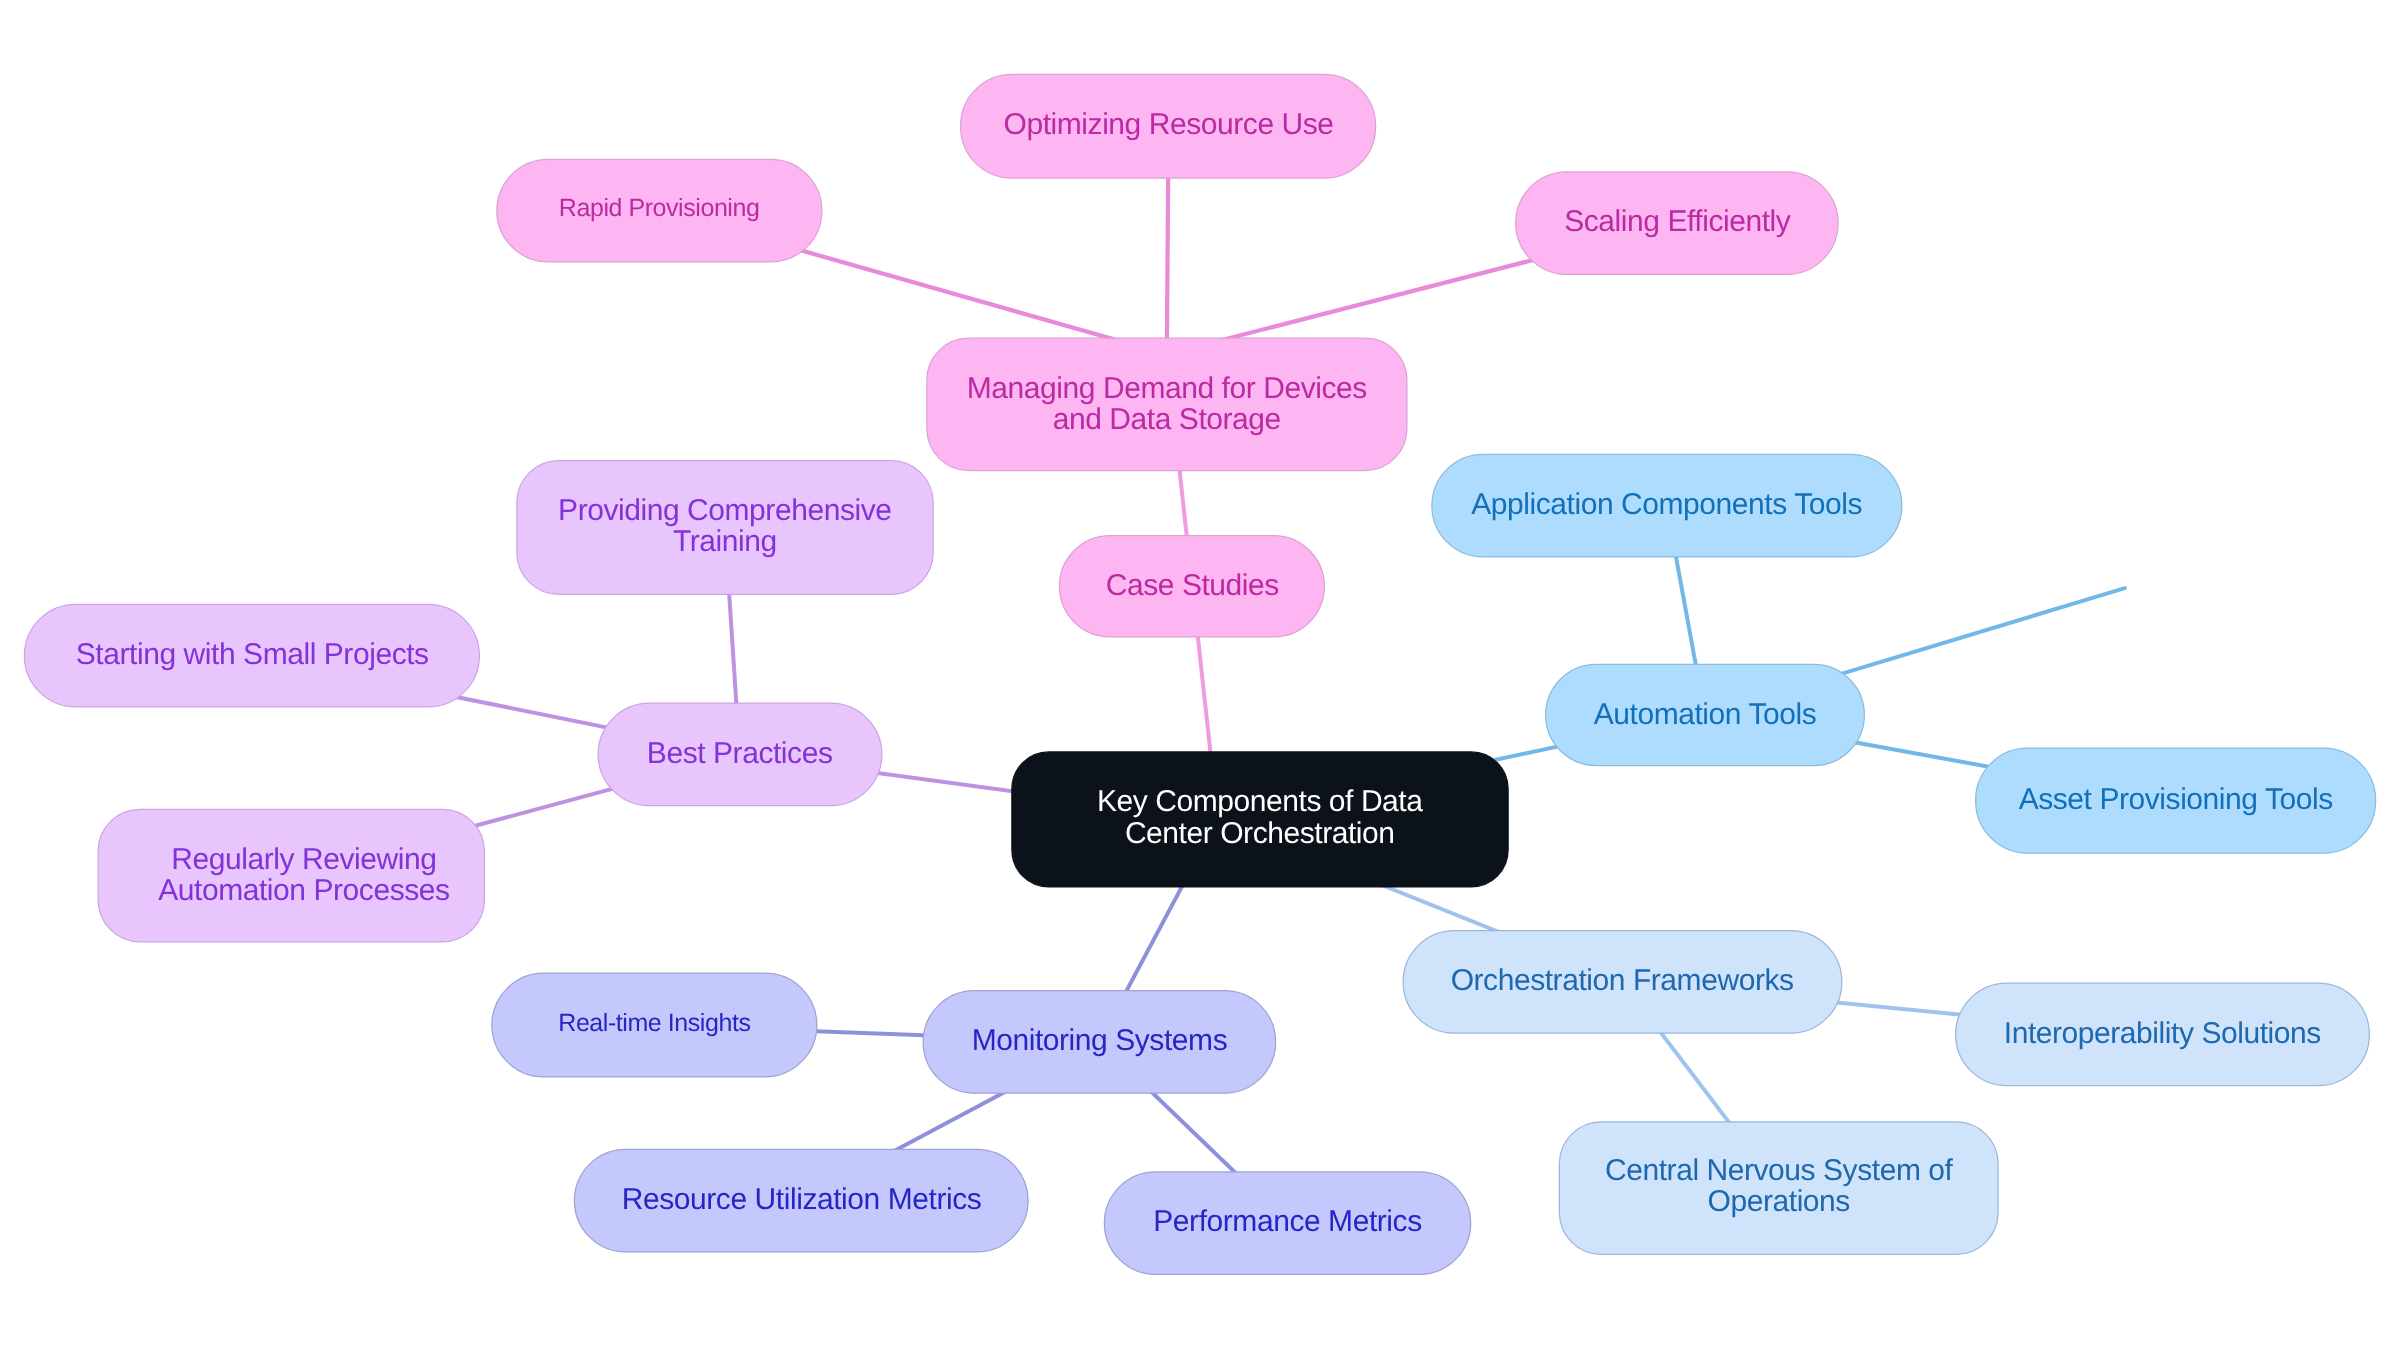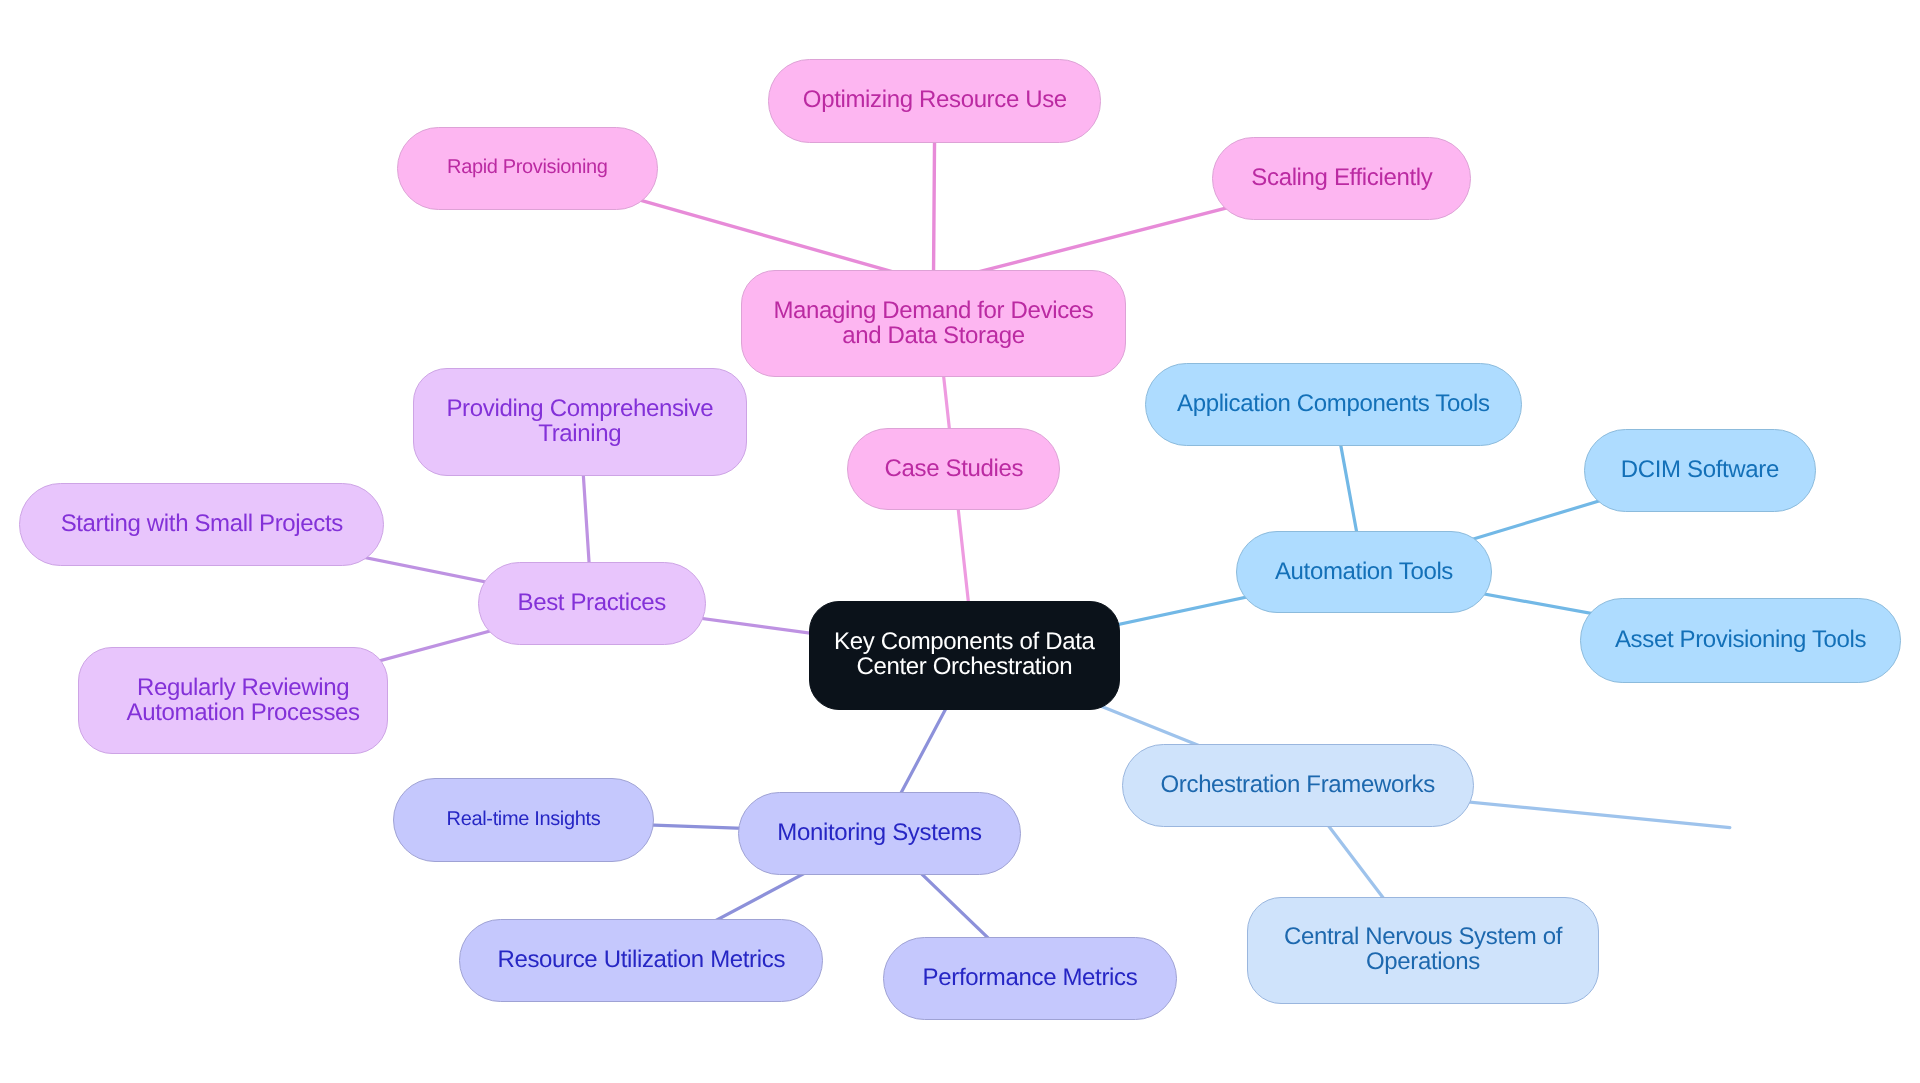--- a/index.html
+++ b/index.html
@@ -50,21 +50,21 @@
       <line x1="879.55" y1="833.35" x2="641.25" y2="960.2" stroke="#8d91da" stroke-width="3.2" stroke-linecap="round"></line>
       <line x1="879.55" y1="833.35" x2="1030" y2="978.35" stroke="#8d91da" stroke-width="3.2" stroke-linecap="round"></line>
       <line x1="974.25" y1="655.3" x2="1364" y2="572.0500000000001" stroke="#72b8e6" stroke-width="3.2" stroke-linecap="round"></line>
       <line x1="1364" y1="572.0500000000001" x2="1333.3" y2="404.65" stroke="#72b8e6" stroke-width="3.2" stroke-linecap="round"></line>
       <line x1="1364" y1="572.0500000000001" x2="1699.9" y2="470.45" stroke="#72b8e6" stroke-width="3.2" stroke-linecap="round"></line>
       <line x1="1364" y1="572.0500000000001" x2="1740.6000000000001" y2="640.65" stroke="#72b8e6" stroke-width="3.2" stroke-linecap="round"></line>
       <line x1="974.25" y1="655.3" x2="1297.7" y2="785.25" stroke="#9ec3ec" stroke-width="3.2" stroke-linecap="round"></line>
       <line x1="1297.7" y1="785.25" x2="1729.85" y2="827.55" stroke="#9ec3ec" stroke-width="3.2" stroke-linecap="round"></line>
       <line x1="1297.7" y1="785.25" x2="1423" y2="950.3" stroke="#9ec3ec" stroke-width="3.2" stroke-linecap="round"></line>
     </svg>
-<div class="node" style="left: 808.8px; top: 601px; width: 311px; height: 108.6px; border-radius: 30px; background: rgb(11, 18, 26); border-color: rgb(11, 18, 26); color: rgb(255, 255, 255); font-size: 24px; line-height: 25px;">
+<div class="node" style="left: 808.8px; top: 601px; width: 398px; height: 108.6px; border-radius: 30px; background: rgb(11, 18, 26); border-color: rgb(11, 18, 26); color: rgb(255, 255, 255); font-size: 24px; line-height: 25px;">
       <span class="lbl">Key Components of Data
 Center Orchestration</span>
     </div>
     <div class="node" style="left: 740.6px; top: 229.5px; width: 385.7px; height: 107.8px; border-radius: 34px; background: rgb(253, 182, 241); border-color: rgb(221, 162, 214); color: rgb(187, 42, 162); font-size: 24px; line-height: 25px; margin-top: 40px;">
       <span class="lbl">Managing Demand for Devices
 and Data Storage</span>
     </div>
     <div class="node" style="left: 768.3px; top: 59px; width: 333.1px; height: 83.5px; border-radius: 41.5px; background: rgb(253, 182, 241); border-color: rgb(221, 162, 214); color: rgb(187, 42, 162); font-size: 24px; line-height: 25px;">
       <span class="lbl">Optimizing Resource Use</span>
     </div>
@@ -102,26 +102,26 @@
     </div>
     <div class="node" style="left: 883.3px; top: 936.7px; width: 293.4px; height: 83.3px; border-radius: 41.6px; background: rgb(197, 200, 253); border-color: rgb(159, 162, 212); color: rgb(38, 38, 196); font-size: 24px; line-height: 25px;">
       <span class="lbl">Performance Metrics</span>
     </div>
     <div class="node" style="left: 1236px; top: 530.6px; width: 256px; height: 82.9px; border-radius: 42.1px; background: rgb(174, 220, 255); border-color: rgb(140, 187, 220); color: rgb(19, 112, 184); font-size: 24px; line-height: 25px;">
       <span class="lbl">Automation Tools</span>
     </div>
     <div class="node" style="left: 1144.5px; top: 362.9px; width: 377.6px; height: 83.5px; border-radius: 42px; background: rgb(174, 220, 255); border-color: rgb(140, 187, 220); color: rgb(19, 112, 184); font-size: 24px; line-height: 25px;">
       <span class="lbl">Application Components Tools</span>
     </div>
-    <div class="node" style="left: 1583.9px; top: 428.8px; width: 232px; height: 83.3px; border-radius: 41.6px; background: rgb(174, 220, 255); border-color: rgb(140, 187, 220); color: rgb(19, 112, 184); font-size: 24px; line-height: 25px;">
-      <span class="lbl">DCIM Software</span>
-    </div>
     <div class="node" style="left: 1579.7px; top: 598.4px; width: 321.8px; height: 84.5px; border-radius: 42.2px; background: rgb(174, 220, 255); border-color: rgb(140, 187, 220); color: rgb(19, 112, 184); font-size: 24px; line-height: 25px;">
       <span class="lbl">Asset Provisioning Tools</span>
     </div>
     <div class="node" style="left: 1121.5px; top: 743.6px; width: 352.4px; height: 83.3px; border-radius: 41.6px; background: rgb(207, 227, 251); border-color: rgb(154, 182, 222); color: rgb(29, 104, 174); font-size: 24px; line-height: 25px;">
       <span class="lbl">Orchestration Frameworks</span>
+    </div>
+    <div class="node" style="left: 1563.5px; top: 786px; width: 332.7px; height: 83.1px; border-radius: 41.5px; background: rgb(207, 227, 251); border-color: rgb(154, 182, 222); color: rgb(29, 104, 174); font-size: 24px; line-height: 25px;">
+      <span class="lbl">Interoperability Solutions</span>
     </div>
     <div class="node" style="left: 1247.3px; top: 896.8px; width: 351.4px; height: 107px; border-radius: 34px; background: rgb(207, 227, 251); border-color: rgb(154, 182, 222); color: rgb(29, 104, 174); font-size: 24px; line-height: 25px;">
       <span class="lbl">Central Nervous System of
 Operations</span>
     </div>
   </div>
 
 </body></html>

